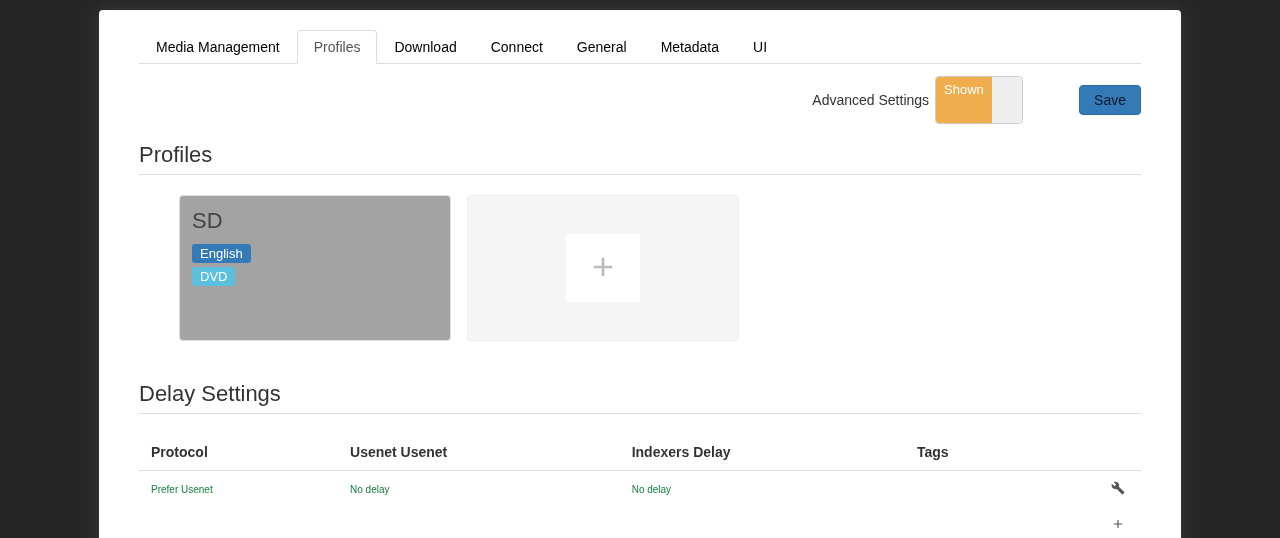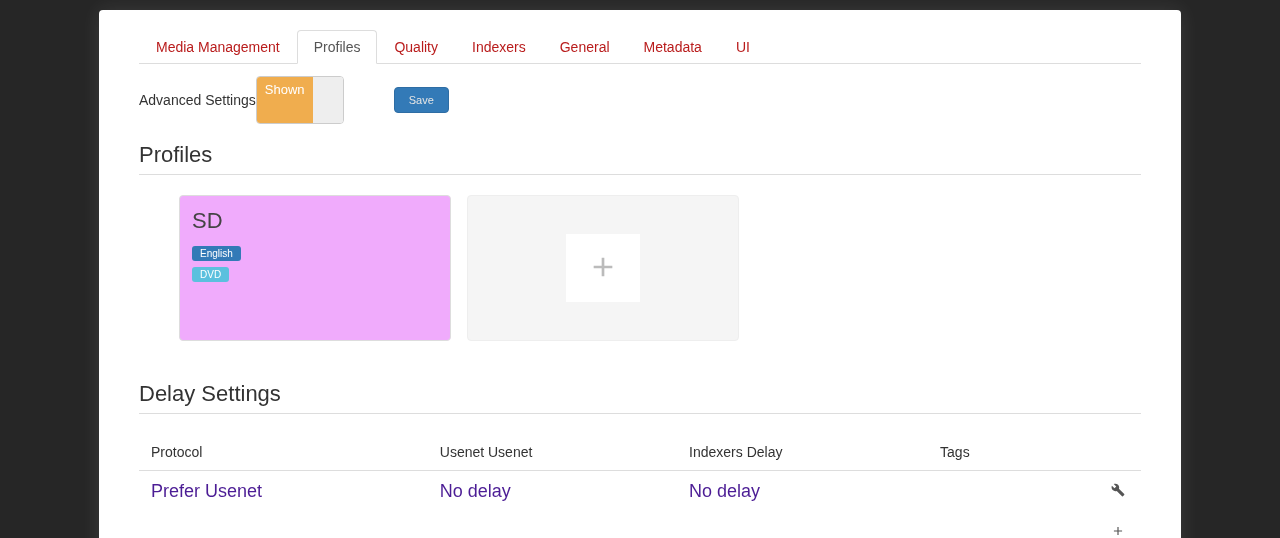--- a/index.html
+++ b/index.html
@@ -20,36 +20,38 @@
     box-shadow: 0 0 20px rgba(255,255,255,0.1);
     padding: 20px 40px;
   }
   .tabs {
     display: flex;
     border-bottom: 1px solid #ddd;
     margin-bottom: 12px;
   }
   .tab {
     padding: 8px 16px;
-    color: #b91c1c;
+    color: #000000;
     cursor: pointer;
     border: 1px solid transparent;
     margin-bottom: -1px;
     font-size: 14px;
   }
   .tab.active {
     color: #555;
     background: #fff;
     border: 1px solid #ddd;
     border-bottom: 1px solid #fff;
     border-radius: 4px 4px 0 0;
   }
   .action-row {
     display: flex;
+    justify-content: flex-end;
     align-items: center;
+    gap: 6px;
     margin-bottom: 18px;
   }
   .adv-label { font-size: 14px; color: #333; margin-right: 0px; }
   .toggle {
     display: inline-flex;
     border: 1px solid #ccc;
     border-radius: 4px;
     overflow: hidden;
     width: 88px;
     height: 48px;
@@ -61,25 +63,25 @@
     font-size: 13px;
     flex: 1;
     text-align: center;
   }
   .toggle-off {
     background: #eee;
     flex: 1;
   }
   .save-btn {
     background: #337ab7;
-    color: #e5e5e5;
+    color: #0f172a;
     border: 1px solid #2e6da4;
     border-radius: 4px;
     padding: 6px 14px;
-    font-size: 11px;
+    font-size: 14px;
     cursor: pointer;
     margin-left: 50px;
   }
   h2.section {
     font-weight: 400;
     font-size: 22px;
     color: #333;
     margin: 10px 0 6px 0;
   }
   .section-divider {
@@ -91,34 +93,34 @@
     gap: 16px;
     margin-left: 40px;
     margin-bottom: 40px;
   }
   .profile-card {
     width: 272px;
     height: 146px;
     border: 1px solid #ddd;
     border-radius: 4px;
     padding: 12px;
-    background: #f0abfc;
+    background: #a3a3a3;
     cursor: pointer;
   }
   .profile-card h3 {
     font-size: 22px;
     font-weight: 400;
     margin-bottom: 10px;
     color: #444;
   }
   .badge {
     display: inline-block;
     padding: 2px 8px;
     border-radius: 3px;
-    font-size: 10px;
+    font-size: 13px;
     color: #fff;
     margin-bottom: 4px;
   }
   .badge-dark { background: #337ab7; }
   .badge-light { background: #5bc0de; }
   .add-card {
     width: 272px;
     height: 146px;
     background: #f5f5f5;
     border: 1px solid #eee;
@@ -139,45 +141,45 @@
   .plus-big {
     color: #bbb;
   }
   table.delay-table {
     width: 100%;
     border-collapse: collapse;
     margin-top: 8px;
   }
   .delay-table th {
     text-align: left;
-    font-weight: 400;
+    font-weight: 700;
     font-size: 14px;
     padding: 10px 12px;
     border-bottom: 1px solid #ddd;
     color: #333;
   }
   .delay-table td {
     padding: 10px 12px;
-    font-size: 18px;
-    color: #4c1d95;
+    font-size: 10px;
+    color: #15803d;
   }
   .row-actions { text-align: right; }
   .icon-btn { color: #555; cursor: pointer; padding: 4px; }
   .add-row { text-align: right; padding: 6px 12px; }
 </style>
 </head>
 <body>
 
 <div class="panel">
 
   <div class="tabs">
     <div class="tab">Media Management</div>
     <div class="tab active">Profiles</div>
-    <div class="tab">Quality</div>
-    <div class="tab">Indexers</div>
+    <div class="tab">Download</div>
+    <div class="tab">Connect</div>
     <div class="tab">General</div>
     <div class="tab">Metadata</div>
     <div class="tab">UI</div>
   </div>
 
   <div class="action-row">
     <span class="adv-label">Advanced Settings</span>
     <div class="toggle">
       <div class="toggle-on">Shown</div>
       <div class="toggle-off"></div>

